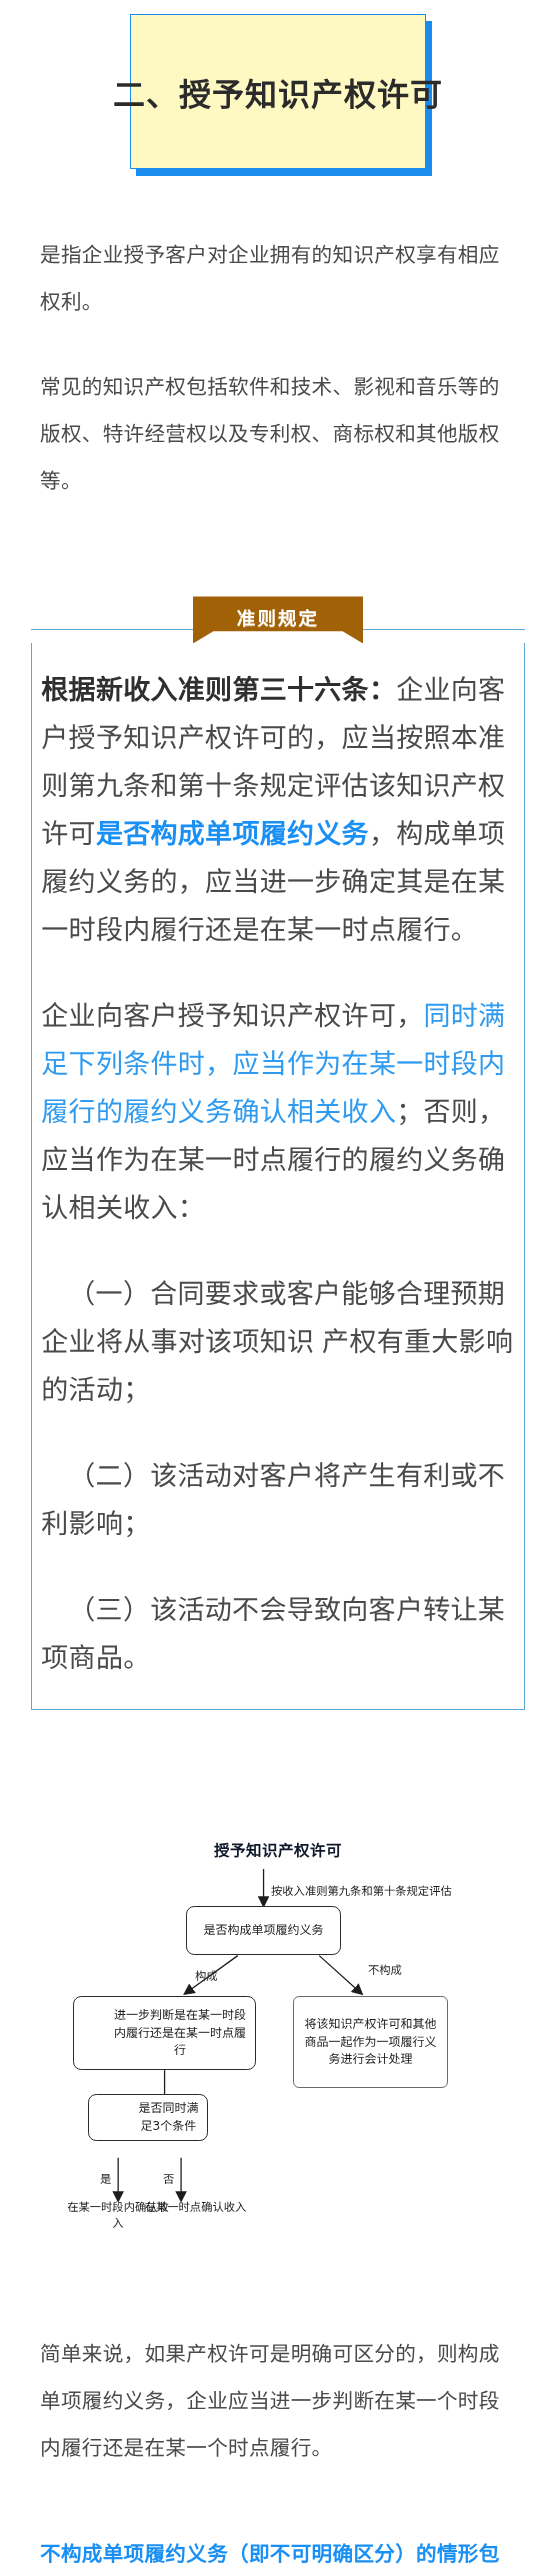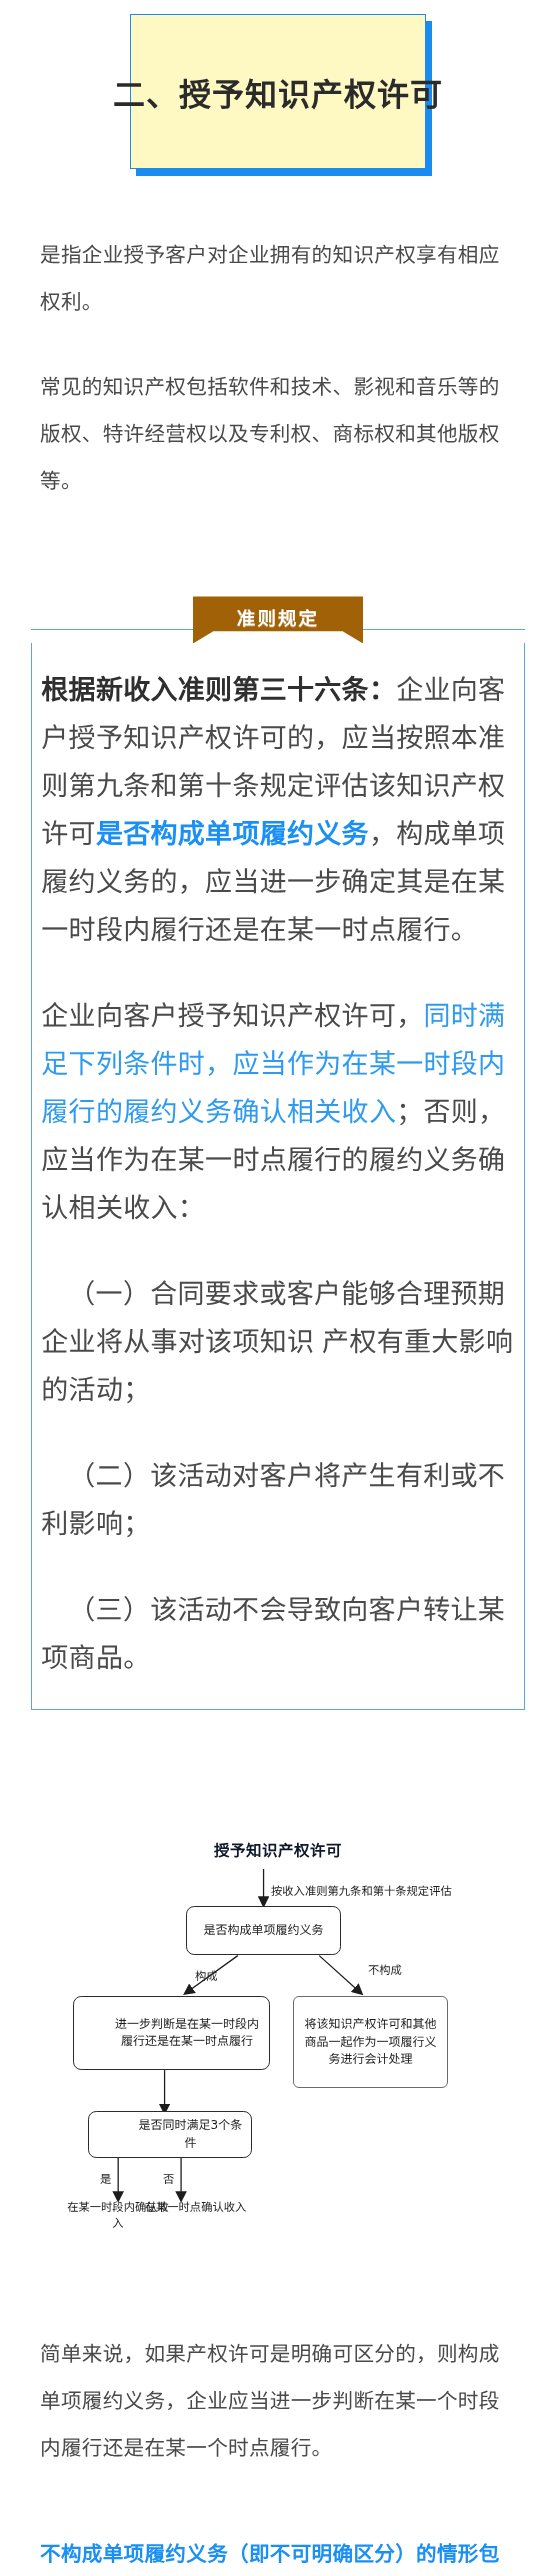--- a/index.html
+++ b/index.html
@@ -264,24 +264,24 @@
 
     <div class="flow-title">授予知识产权许可</div>
 
     <div class="flabel" style="left:225px; top:44px;">按收入准则第九条和第十条规定评估</div>
 
     <div class="fnode" style="left:140px; top:68px; width:155px; height:49px;">是否构成单项履约义务</div>
 
     <div class="flabel" style="left:149px; top:129px;">构成</div>
     <div class="flabel" style="left:322px; top:123px;">不构成</div>
 
-    <div class="fnode" style="left:27px; top:158px; width:197px; height:74px;padding-left:36px;">进一步判断是在某一时段内履行还是在某一时点履行</div>
+    <div class="fnode" style="left:27px; top:158px; width:183px; height:74px;padding-left:36px;">进一步判断是在某一时段内履行还是在某一时点履行</div>
     <div class="fnode thin" style="left:247px; top:158px; width:155px; height:92px;">将该知识产权许可和其他商品一起作为一项履行义务进行会计处理</div>
 
-    <div class="fnode" style="left:42px; top:273px; width:164px; height:47px;padding-left:46px;">是否同时满足3个条件</div>
+    <div class="fnode" style="left:42px; top:256px; width:120px; height:47px;padding-left:46px;">是否同时满足3个条件</div>
 
     <div class="flabel" style="left:54px; top:332px;">是</div>
     <div class="flabel" style="left:117px; top:332px;">否</div>
 
     <div class="fleaf" style="left:16.5px; top:362px; width:111px;">在某一时段内确认收入</div>
     <div class="fleaf" style="left:94px; top:362px; width:111px;">在某一时点确认收入</div>
   </div>
 
   <div class="gap-lg"></div>
 

